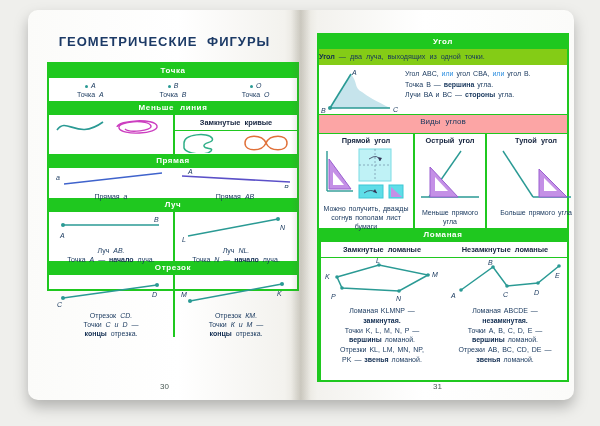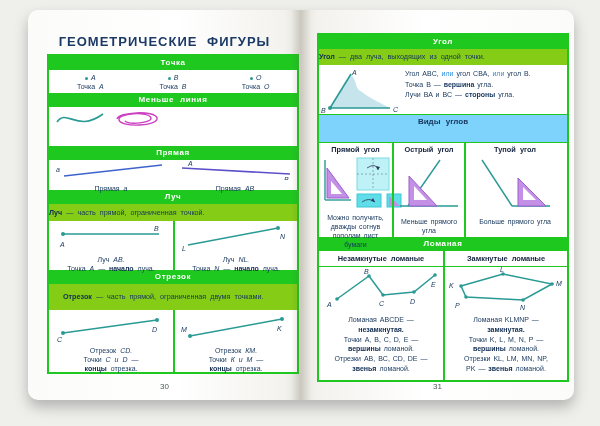--- a/index.html
+++ b/index.html
@@ -8,26 +8,26 @@
   .book{position:absolute;left:28px;top:10px;width:546px;height:390px;filter:drop-shadow(0 7px 7px rgba(0,0,0,.25))}
   .page{position:absolute;top:0;height:100%}
   .page-left{left:0;width:273px;border-radius:10px 0 0 10px;
     background:linear-gradient(90deg,#fbfbf9 0%,#ffffff 55%,#f3f2ee 94%,#e2e0d8 100%)}
   .page-right{left:273px;width:273px;border-radius:0 10px 10px 0;
     background:linear-gradient(270deg,#fbfbf9 0%,#ffffff 55%,#f3f2ee 94%,#e4e2da 100%)}
   .page-title{position:absolute;top:24px;left:0;width:100%;text-align:center;
     font-size:13px;font-weight:bold;letter-spacing:1px;word-spacing:5px;color:#1c3a66}
   .pnum{position:absolute;top:372px;left:0;width:100%;text-align:center;font-size:8px;color:#4a5a55}
   .gbox{position:absolute;border:2px solid #1fc81f;background:#fff;display:flex;flex-direction:column}
-  #lbox{left:19px;top:44px;width:252px;height:320px}
+  #lbox{left:19px;top:52px;width:252px;height:229px}
   #rbox{left:16px;top:23px;width:252px;height:349px}
   .banner{flex:none;height:14px;line-height:14px;background:#1fc81f;color:#fff;
     font-weight:bold;font-size:8px;text-align:center;letter-spacing:.6px;word-spacing:3px}
-  .lightstrip{flex:none;height:29px;line-height:13px;background:#7dd3fc;color:#16365c;
-    font-weight:bold;font-size:8px;text-align:center;word-spacing:3px;
+  .lightstrip{flex:none;height:20px;line-height:13px;background:#fca5a5;color:#16365c;
+    font-weight:normal;font-size:8px;text-align:center;word-spacing:3px;
     border-top:1.5px solid #1fc81f;border-bottom:1.5px solid #1fc81f}
   .pinkrow{flex:none;background:#84cc16;color:#16365c;font-size:7.2px;text-align:left;
     display:flex;flex-direction:column;justify-content:center;line-height:1.35;word-spacing:2px}
   .pinkrow b{color:#102c50}
   .cols{flex:none;display:flex}
   .cell{flex:none;position:relative;text-align:center}
   .vdiv{border-left:2px solid #1fc81f}
   .chead{font-weight:bold;font-size:7.4px;color:#14233e;line-height:15px;height:16px;
     border-bottom:1.5px solid #1fc81f;word-spacing:2px}
   .chead2{font-weight:bold;font-size:7.4px;color:#14233e;line-height:14px;height:13px;word-spacing:2px}
@@ -73,20 +73,27 @@
       </div>
 
       <div class="banner">Меньше линия</div>
       <div class="cols" style="height:39px">
         <div class="cell" style="width:124px">
           <svg width="120" height="22">
             <path d="M6,15 C16,1 26,26 52,7" fill="none" stroke="#2a9a94" stroke-width="1.6"></path>
             <path d="M66,12 c1,-7 38,-9 40,-1 c2,8 -36,10 -38,2 c-2,-7 30,-9 32,-2 c1,5 -22,7 -26,3" fill="none" stroke="#cc3fc0" stroke-width="1.4"></path>
           </svg>
         </div>
+        <div class="cell vdiv" style="width:124px">
+          <div class="chead">Замкнутые кривые</div>
+          <svg width="120" height="22">
+            <path d="M8,12 C8,3 32,1 36,7 C39,12 27,11 28,15 C29,19 38,16 35,20 C30,25 10,23 8,17 Z" fill="none" stroke="#2fae87" stroke-width="1.5"></path>
+            <path d="M90,12 c-4,-9 -21,-9 -21,0 c0,9 17,9 21,0 c4,-9 21,-9 21,0 c0,9 -17,9 -21,0" fill="none" stroke="#e0713a" stroke-width="1.5"></path>
+          </svg>
+        </div>
       </div>
 
       <div class="banner">Прямая</div>
       <div class="cols" style="height:30px">
         <div class="cell" style="width:124px">
           <svg width="118" height="20">
             <line x1="12" y1="16" x2="110" y2="5" stroke="#3f63cc" stroke-width="1.6"></line>
             <text x="4" y="12" class="svglbl">a</text>
           </svg>
           <div class="cap"><span>Прямая</span>&nbsp;<i>a</i></div>
@@ -95,23 +102,20 @@
           <svg width="118" height="20">
             <line x1="6" y1="8" x2="114" y2="14" stroke="#5b50c8" stroke-width="1.6"></line>
             <text x="12" y="6" class="svglbl">A</text>
             <text x="108" y="22" class="svglbl">B</text>
           </svg>
           <div class="cap"><span>Прямая</span>&nbsp;<i>AB</i></div>
         </div>
       </div>
 
       <div class="banner">Луч</div>
-      <div class="pinkrow" style="height:17px">
-        <div><b>Луч</b><span> — часть прямой, ограниченная точкой.</span></div>
-      </div>
       <div class="cols" style="height:49px">
         <div class="cell" style="width:124px;padding-top:2px">
           <svg width="116" height="28">
             <line x1="10" y1="11" x2="106" y2="11" stroke="#2a9a94" stroke-width="1.5"></line>
             <circle cx="10" cy="11" r="2" fill="#2a9a94"></circle>
             <text x="7" y="24" class="svglbl">A</text>
             <text x="101" y="8" class="svglbl">B</text>
           </svg>
           <div class="cap"><span>Луч </span><i>AB.</i></div>
           <div class="cap"><span>Точка </span><i>A</i><span> — </span><b>начало</b><span> луча.</span></div>
@@ -122,23 +126,20 @@
             <circle cx="100" cy="5" r="2" fill="#2a9a94"></circle>
             <text x="4" y="28" class="svglbl">L</text>
             <text x="102" y="16" class="svglbl">N</text>
           </svg>
           <div class="cap"><span>Луч </span><i>NL.</i></div>
           <div class="cap"><span>Точка </span><i>N</i><span> — </span><b>начало</b><span> луча.</span></div>
         </div>
       </div>
 
       <div class="banner">Отрезок</div>
-      <div class="pinkrow" style="height:26px">
-        <div style="padding:0 14px"><b>Отрезок</b><span> — часть прямой, ограниченная двумя точками.</span></div>
-      </div>
       <div class="cols" style="height:62px">
         <div class="cell" style="width:124px;padding-top:2px">
           <svg width="116" height="30">
             <line x1="10" y1="21" x2="104" y2="8" stroke="#2a9a94" stroke-width="1.5"></line>
             <circle cx="10" cy="21" r="2" fill="#2a9a94"></circle>
               <circle cx="104" cy="8" r="2" fill="#2a9a94"></circle>
             <text x="4" y="30" class="svglbl">C</text>
             <text x="99" y="20" class="svglbl">D</text>
           </svg>
           <div class="cap"><span>Отрезок </span><i>CD.</i></div>
@@ -187,21 +188,21 @@
           <div class="angletext">
             <span>Угол ABC, </span><span class="blue">или</span><span> угол CBA, </span><span class="blue">или</span><span> угол B.</span>
           </div>
           <div class="angletext"><span>Точка B — </span><b>вершина</b><span> угла.</span></div>
           <div class="angletext"><span>Лучи BA и BC — </span><b>стороны</b><span> угла.</span></div>
         </div>
       </div>
 
       <div class="lightstrip">Виды углов</div>
       <div class="cols" style="height:94px">
-        <div class="cell" style="width:73px">
+        <div class="cell" style="width:94px">
           <div class="chead2">Прямой угол</div>
           <svg width="90" height="52">
             <line x1="6" y1="4" x2="6" y2="44" stroke="#2a9a94" stroke-width="1.4"></line>
             <line x1="6" y1="44" x2="32" y2="44" stroke="#2a9a94" stroke-width="1.4"></line>
             <polygon points="8,12 8,42 30,42" fill="#c490e6" stroke="#9a5fd0" stroke-width="1"></polygon>
             <polygon points="12,25 12,38 23,38" fill="#ffffff"></polygon>
             <rect x="38" y="2" width="32" height="32" fill="#bff2f6" stroke="#7adce4" stroke-width="1"></rect>
             <line x1="54" y1="2" x2="54" y2="34" stroke="#7a9ab0" stroke-width=".8" stroke-dasharray="2,2"></line>
             <line x1="38" y1="18" x2="70" y2="18" stroke="#7a9ab0" stroke-width=".8" stroke-dasharray="2,2"></line>
             <path d="M48,12 Q57,6 59,14" fill="none" stroke="#335" stroke-width=".8"></path>
@@ -231,42 +232,20 @@
             <line x1="36" y1="50" x2="74" y2="50" stroke="#2a9a94" stroke-width="1.4"></line>
             <polygon points="42,50 70,50 42,22" fill="#c490e6" stroke="#9a5fd0" stroke-width="1"></polygon>
             <polygon points="47,44 60,44 47,31" fill="#ffffff"></polygon>
           </svg>
           <div class="kindtext">Больше прямого угла</div>
         </div>
       </div>
 
       <div class="banner">Ломаная</div>
       <div class="cols" style="flex:1">
-        <div class="cell" style="width:124px">
-          <div class="chead">Незамкнутые ломаные</div>
-          <svg width="120" height="44">
-            <polyline points="16,32 48,9 62,28 93,25 114,8" fill="none" stroke="#2a9a94" stroke-width="1.5"></polyline>
-            <circle cx="16" cy="32" r="1.8" fill="#2a9a94"></circle>
-              <circle cx="48" cy="9" r="1.8" fill="#2a9a94"></circle>
-            <circle cx="62" cy="28" r="1.8" fill="#2a9a94"></circle>
-              <circle cx="93" cy="25" r="1.8" fill="#2a9a94"></circle>
-            <circle cx="114" cy="8" r="1.8" fill="#2a9a94"></circle>
-            <text x="6" y="40" class="svglbl">A</text>
-            <text x="43" y="7" class="svglbl">B</text>
-            <text x="58" y="39" class="svglbl">C</text>
-            <text x="89" y="37" class="svglbl">D</text>
-            <text x="110" y="20" class="svglbl">E</text>
-          </svg>
-          <div class="btext">Ломаная ABCDE —</div>
-          <div class="btext"><b>незамкнутая.</b></div>
-          <div class="btext">Точки A, B, C, D, E —</div>
-          <div class="btext"><b>вершины</b><span> ломаной.</span></div>
-          <div class="btext">Отрезки AB, BC, CD, DE —</div>
-          <div class="btext"><b>звенья</b><span> ломаной.</span></div>
-        </div>
         <div class="cell vdiv" style="width:124px">
           <div class="chead">Замкнутые ломаные</div>
           <svg width="120" height="44">
             <polygon points="15,19 57,7 106,17 77,33 20,30" fill="none" stroke="#2a9a94" stroke-width="1.5"></polygon>
             <circle cx="15" cy="19" r="1.8" fill="#2a9a94"></circle>
               <circle cx="57" cy="7" r="1.8" fill="#2a9a94"></circle>
             <circle cx="106" cy="17" r="1.8" fill="#2a9a94"></circle>
               <circle cx="77" cy="33" r="1.8" fill="#2a9a94"></circle>
             <circle cx="20" cy="30" r="1.8" fill="#2a9a94"></circle>
             <text x="3" y="21" class="svglbl">K</text>
@@ -275,20 +254,42 @@
             <text x="74" y="43" class="svglbl">N</text>
             <text x="9" y="41" class="svglbl">P</text>
           </svg>
           <div class="btext">Ломаная KLMNP —</div>
           <div class="btext"><b>замкнутая.</b></div>
           <div class="btext">Точки K, L, M, N, P —</div>
           <div class="btext"><b>вершины</b><span> ломаной.</span></div>
           <div class="btext">Отрезки KL, LM, MN, NP,</div>
           <div class="btext"><span>PK — </span><b>звенья</b><span> ломаной.</span></div>
         </div>
+        <div class="cell" style="width:124px">
+          <div class="chead">Незамкнутые ломаные</div>
+          <svg width="120" height="44">
+            <polyline points="16,32 48,9 62,28 93,25 114,8" fill="none" stroke="#2a9a94" stroke-width="1.5"></polyline>
+            <circle cx="16" cy="32" r="1.8" fill="#2a9a94"></circle>
+              <circle cx="48" cy="9" r="1.8" fill="#2a9a94"></circle>
+            <circle cx="62" cy="28" r="1.8" fill="#2a9a94"></circle>
+              <circle cx="93" cy="25" r="1.8" fill="#2a9a94"></circle>
+            <circle cx="114" cy="8" r="1.8" fill="#2a9a94"></circle>
+            <text x="6" y="40" class="svglbl">A</text>
+            <text x="43" y="7" class="svglbl">B</text>
+            <text x="58" y="39" class="svglbl">C</text>
+            <text x="89" y="37" class="svglbl">D</text>
+            <text x="110" y="20" class="svglbl">E</text>
+          </svg>
+          <div class="btext">Ломаная ABCDE —</div>
+          <div class="btext"><b>незамкнутая.</b></div>
+          <div class="btext">Точки A, B, C, D, E —</div>
+          <div class="btext"><b>вершины</b><span> ломаной.</span></div>
+          <div class="btext">Отрезки AB, BC, CD, DE —</div>
+          <div class="btext"><b>звенья</b><span> ломаной.</span></div>
+        </div>
       </div>
 
     </div>
     <div class="pnum">31</div>
   </div>
 
   <div style="position:absolute;left:263px;top:0;width:20px;height:100%;pointer-events:none;
        background:linear-gradient(90deg,rgba(0,0,0,0) 0%,rgba(90,85,70,.18) 50%,rgba(0,0,0,0) 100%)"></div>
 </div>
 

